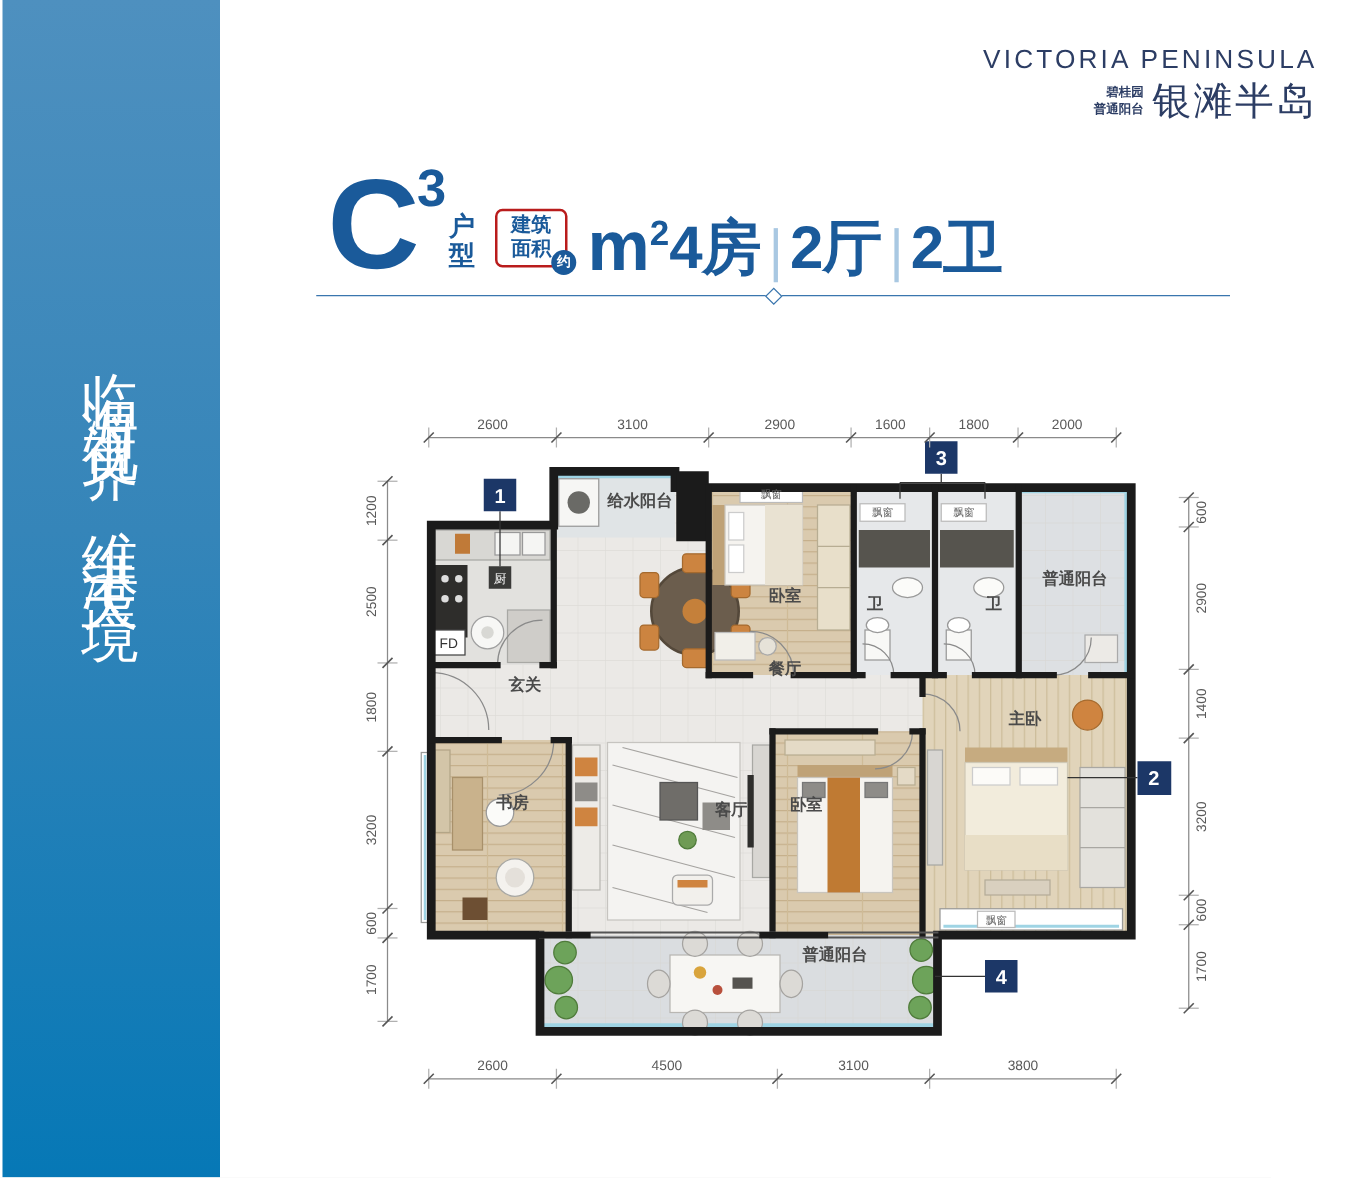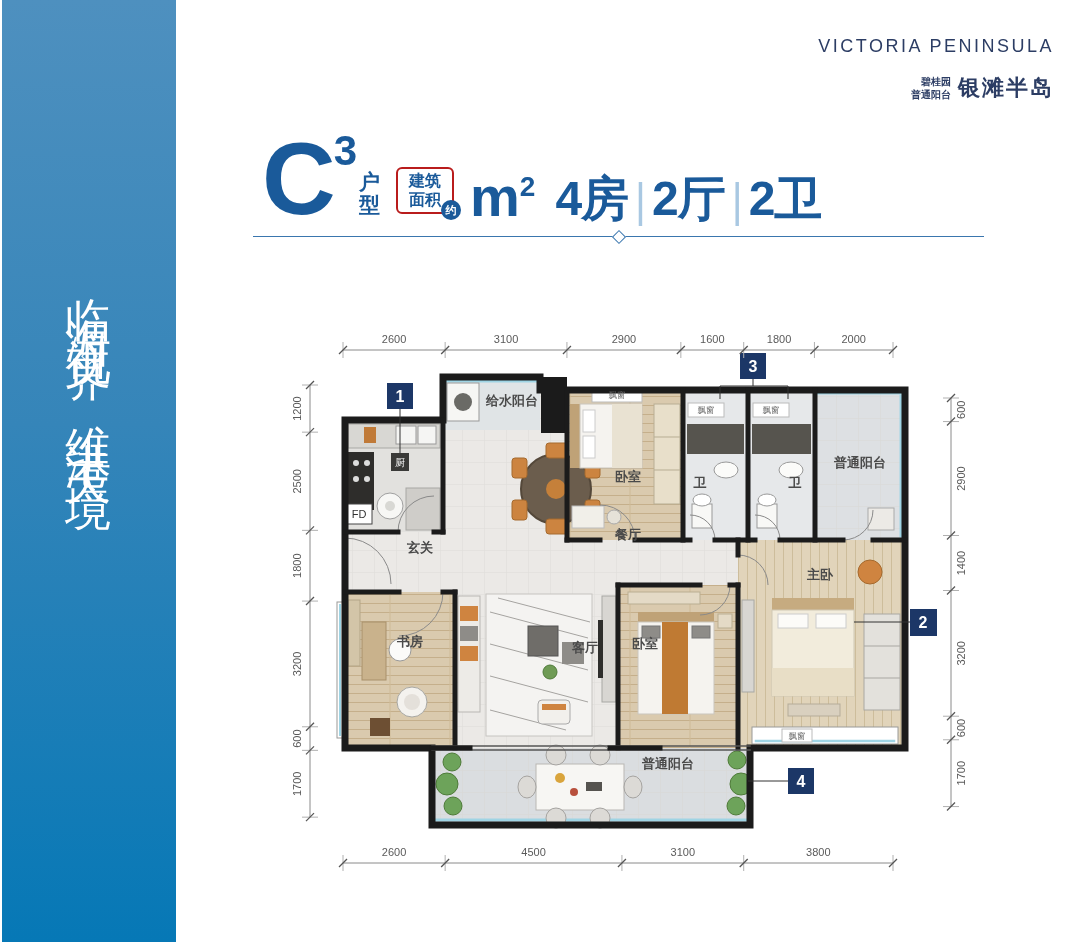--- a/index.html
+++ b/index.html
@@ -8,41 +8,41 @@
   
   .sidebar{position:absolute;left:2px;top:0;bottom:0;width:174px;
            background:linear-gradient(180deg,#4E90BF 0%,#3585B9 45%,#0678B6 100%);
            display:flex;justify-content:center;align-items:flex-start;
            padding-top:262px;box-sizing:border-box;}
   .sidebar-text{writing-mode:vertical-rl;text-orientation:upright;color:#ffffff;
                 font-size:46px;letter-spacing:20px;line-height:1;font-weight:400;}
   .sidebar-text .sep-diamond{font-size:22px;opacity:.95;}
   
   .logo{position:absolute;top:36px;right:26px;text-align:right;color:#2C3D64;}
-  .logo-en{font-size:18px;letter-spacing:2.5px;font-weight:500;white-space:nowrap;}
-  .logo-cn{display:flex;justify-content:flex-end;align-items:center;gap:7px;margin-top:16px;}
+  .logo-en{font-size:21px;letter-spacing:2.5px;font-weight:500;white-space:nowrap;}
+  .logo-cn{display:flex;justify-content:flex-end;align-items:center;gap:7px;margin-top:0;}
   .logo-small{font-size:10px;font-weight:bold;line-height:1.35;text-align:right;}
-  .logo-large{font-size:22px;font-weight:700;letter-spacing:2px;}
+  .logo-large{font-size:31px;font-weight:400;letter-spacing:2px;}
   
   .title{position:absolute;left:262px;top:140px;display:flex;align-items:flex-end;color:#1A5A9A;}
   .c-wrap{display:flex;align-items:flex-end;}
   .c{font-size:102px;font-weight:bold;line-height:.78;letter-spacing:-2px;}
   .c-sup{font-size:42px;font-weight:bold;align-self:flex-start;line-height:.8;margin-top:-6px;}
   .c-suffix{display:flex;flex-direction:column;font-size:21px;font-weight:bold;line-height:1.08;margin:0 0 3px 2px;}
   .badge{position:relative;border:2px solid #b91c1c;border-radius:6px;width:54px;text-align:center;
          font-size:16px;font-weight:bold;line-height:1.2;margin:0 14px 6px 16px;padding:2px 0;}
   .badge span{display:block;}
   .approx{position:absolute;right:-9px;bottom:-8px;width:20px;height:20px;border-radius:50%;
           background:#1A5A9A;color:#fff;font-style:normal;font-size:11px;line-height:20px;text-align:center;}
   .area{display:flex;align-items:flex-end;}
   .num{font-size:78px;font-weight:bold;line-height:.8;letter-spacing:-3px;}
   .unit{font-size:56px;font-weight:bold;line-height:.82;margin-left:2px;}
   .unit-sup{font-size:28px;font-weight:bold;align-self:flex-start;line-height:.8;margin-top:2px;}
   .counts{display:flex;align-items:flex-end;font-size:48px;font-weight:bold;line-height:.86;
-          margin-left:20px;letter-spacing:-1px;}
+          letter-spacing:-1px;}
   .sep{color:#a9c8e2;font-weight:400;font-size:42px;margin:0 7px;transform:scaleY(1.1);}
   
   .divider{position:absolute;top:236px;left:253px;width:731px;border-top:1px solid #3a76ae;}
   .diamond{position:absolute;left:50%;top:-5px;width:8px;height:8px;background:#fff;
            border:1px solid #3a76ae;transform:translateX(-50%) rotate(45deg);}
   
   svg#plan{position:absolute;left:0;top:0;}
   svg#plan text{font-family:"Liberation Sans","DejaVu Sans",sans-serif;}
   .room-label{fill:#4a4a4a;font-size:13px;font-weight:bold;text-anchor:middle;}
   .tiny-label{fill:#666;font-size:8.5px;text-anchor:middle;}

